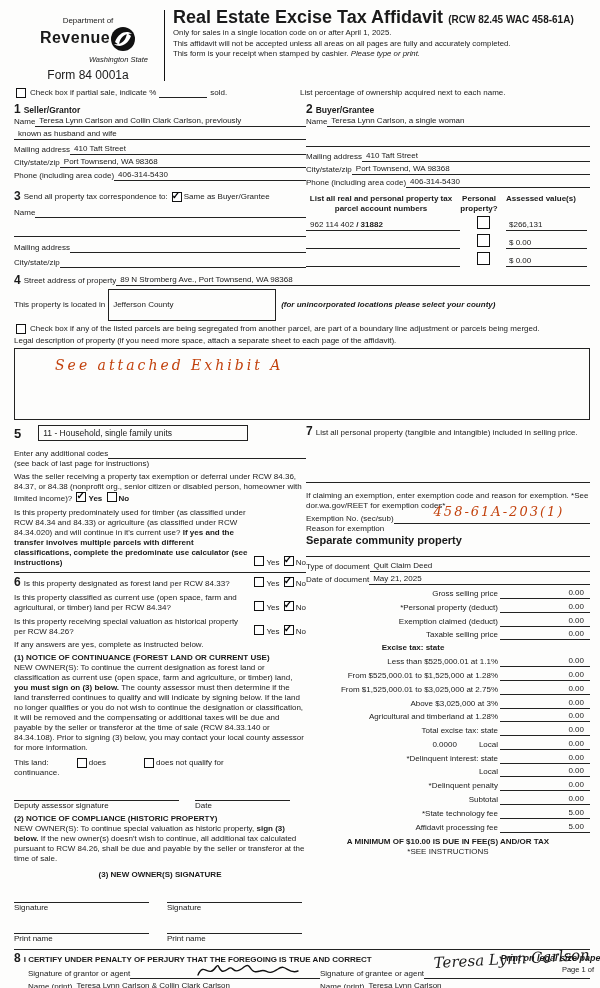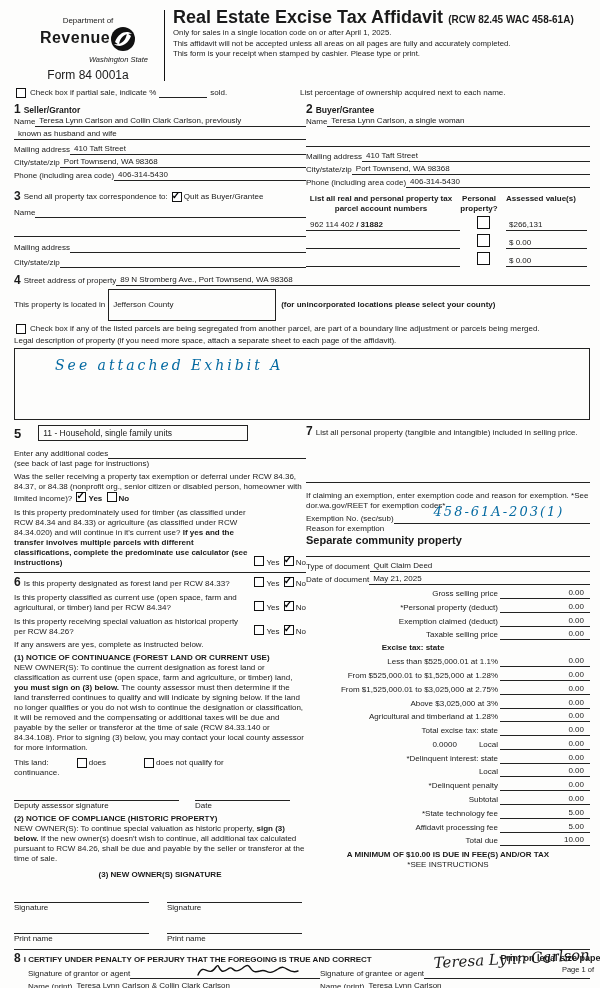--- a/index.html
+++ b/index.html
@@ -1,29 +1,29 @@
 <!DOCTYPE html>
 <html><head>
 <meta charset="utf-8">
 <style>
   html,body{margin:0;padding:0;background:#e8e8e8;}
   .page{width:600px;height:988px;background:#fdfdfc;color:#1a1a1a;box-sizing:border-box;
         padding:8px 10px 0 14px;position:relative;overflow:hidden;
         font-family:"Liberation Sans",sans-serif;font-size:8px;line-height:1.25;}
-  .b{font-weight:bold}.i{}
+  .b{font-weight:bold}.i{font-style:italic}
   .r{display:flex;align-items:flex-end}
   .lbl{white-space:nowrap}
   .u{flex:1;border-bottom:1px solid #222;padding:0 4px;min-height:10px;line-height:10px}
   .u2{border-bottom:1px solid #222;min-height:10px;line-height:10px}
   .cb{display:inline-block;width:8px;height:8px;border:1.2px solid #111;position:relative;flex:none;
       vertical-align:-1px;margin:0 2px;background:#fff}
   .cb.checked::after{content:"✓";position:absolute;top:-3px;left:-1px;font-size:10px;font-weight:bold;color:#000}
   .num{font-weight:bold;font-size:12px;margin-right:3px;line-height:1}
   .sechead{font-weight:bold;font-size:8.5px}
-  .hand{font-family:"DejaVu Serif",serif;font-style:italic;color:#0369a1}
+  .hand{font-family:"DejaVu Serif",serif;font-style:italic;color:#c2410c}
   .cols{display:flex;}
   .colL{width:292px;flex:none}
   .colR{flex:1;min-width:0}
   
   .hdr{display:flex;margin-bottom:4px}
   .hdr-left{width:148px;flex:none;text-align:center;padding-top:8px}
   .hdr-div{border-left:1.5px solid #111;margin:2px 8px 2px 2px}
   .logo-line1{font-size:8px}
   .logo-line2{font-size:16px;font-weight:bold;letter-spacing:.5px;line-height:1;display:inline-block}
   .logo-line3{font-size:7.5px;font-style:italic;text-align:right;padding-right:14px}
@@ -109,21 +109,21 @@
         </div>
       <div class="r" style="margin-top:2px">
           <span class="lbl">Phone (including area code)</span>
           <span class="u"><span>406-314-5430</span></span>
         </div>
 
       <div style="margin-top:9px" class="r">
         <span class="num">3</span>
         <span>Send all property tax correspondence to:</span>
         <span class="cb checked" style="margin-left:4px"></span>
-        <span>Quit as Buyer/Grantee</span>
+        <span>Same as Buyer/Grantee</span>
       </div>
       <div class="r" style="margin-top:5px">
           <span class="lbl">Name</span>
           <span class="u"></span>
         </div>
       <div class="r" style="margin-top:8px">
           <span class="u"></span>
         </div>
       <div class="r" style="margin-top:5px">
           <span class="lbl">Mailing address</span>
@@ -359,24 +359,20 @@
           <span class="flab">Subtotal</span>
           <span class="fline"><span>0.00</span></span>
         </div>
       <div class="frow">
           <span class="flab">*State technology fee</span>
           <span class="fline"><span>5.00</span></span>
         </div>
       <div class="frow">
           <span class="flab">Affidavit processing fee</span>
           <span class="fline"><span>5.00</span></span>
-        </div>
-      <div class="frow">
-          <span class="flab">Total due</span>
-          <span class="fline"><span>10.00</span></span>
         </div>
       <div class="b" style="text-align:center;margin-top:4px">A MINIMUM OF $10.00 IS DUE IN FEE(S) AND/OR TAX</div>
       <div style="text-align:center">*SEE INSTRUCTIONS</div>
     </div>
   </div>
 
   <div style="border-top:1px solid #222;margin-top:5px;padding-top:2px">
     <div><span class="num">8</span><span class="b">I CERTIFY UNDER PENALTY OF PERJURY THAT THE FOREGOING IS TRUE AND CORRECT</span></div>
     <div class="cols" style="margin-top:3px">
       <div class="colL" style="padding-left:14px">

